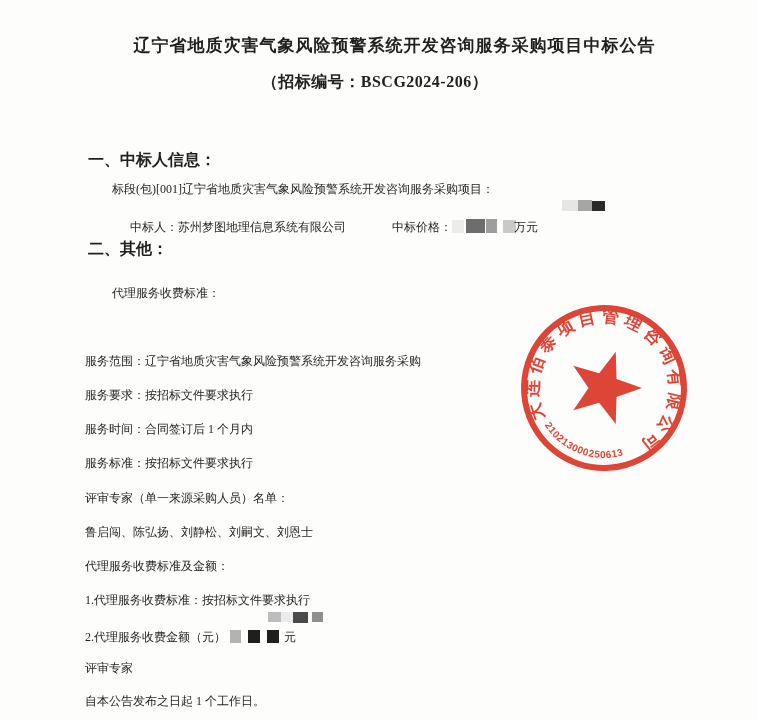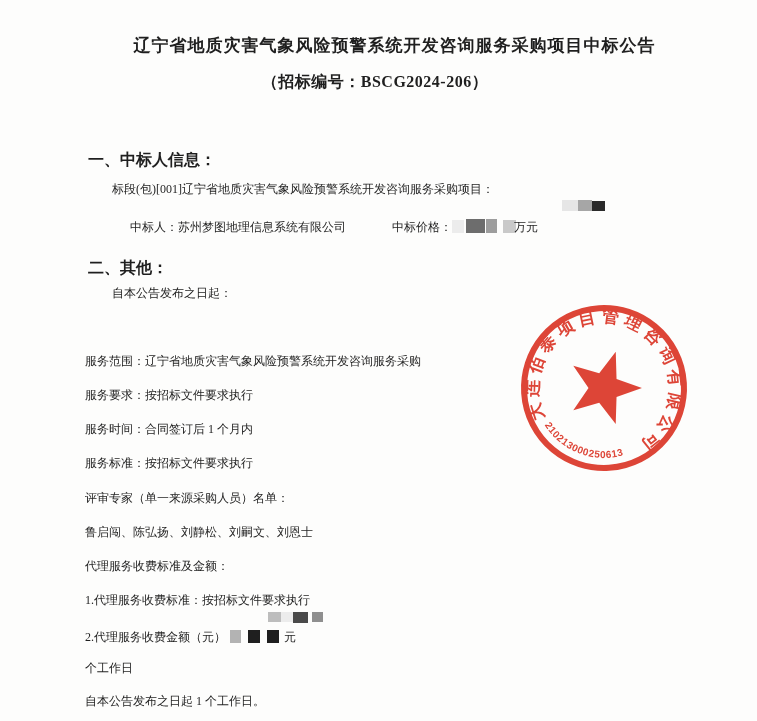--- a/index.html
+++ b/index.html
@@ -58,23 +58,23 @@
   <div class="mosaic-row" style="left:562px; top:200px">
     <span class="blk" style="width:16px;height:11px;background:#e6e6e6"></span>
     <span class="blk" style="width:14px;height:11px;background:#a6a6a6"></span>
     <span class="blk" style="width:13px;height:10px;background:#2a2a2a;margin-top:1px"></span>
   </div>
 
   <div class="line" style="left:130px; top:219px">
     <span>中标人：</span><span>苏州梦图地理信息系统有限公司</span><span class="gap-before-price"></span><span>中标价格：</span><span class="blk" style="width:12px;height:13px;background:#ececec"></span><span class="blk" style="width:19px;height:14px;background:#6d6d6d;margin-left:2px"></span><span class="blk" style="width:11px;height:14px;background:#9d9d9d;margin-left:1px"></span><span class="blk" style="width:13px;height:13px;background:#c9c9c9;margin-left:6px"></span><span style="margin-left:-2px">万元</span>
   </div>
 
-  <div class="line heading" style="left:88px; top:259px">二、其他：</div>
+  <div class="line heading" style="left:88px; top:240px">二、其他：</div>
 
-  <div class="line" style="left:112px; top:287px">自本公告发布之日起：</div>
+  <div class="line" style="left:112px; top:287px">代理服务收费标准：</div>
 
   <div class="line" style="left:85px; top:389px">
     <span>服务要求：</span><span>按招标文件要求执行</span>
   </div>
   <div class="line" style="left:85px; top:355px">
     <span>服务范围：</span><span>辽宁省地质灾害气象风险预警系统开发咨询服务采购</span>
   </div>
   <div class="line" style="left:85px; top:423px">
     <span>服务时间：</span><span>合同签订后 1 个月内</span>
   </div>
@@ -92,21 +92,21 @@
     <span class="blk" style="width:13px;height:10px;background:#bdbdbd"></span>
     <span class="blk" style="width:12px;height:10px;background:#ececec"></span>
     <span class="blk" style="width:15px;height:11px;background:#4a4a4a"></span>
     <span class="blk" style="width:11px;height:10px;background:#8f8f8f;margin-left:4px"></span>
   </div>
 
   <div class="line" style="left:85px; top:630px">
     <span>2.代理服务收费金额（元）</span><span class="blk" style="width:11px;height:13px;background:#b3b3b3;margin-left:4px"></span><span class="blk" style="width:12px;height:13px;background:#1f1f1f;margin-left:7px"></span><span class="blk" style="width:12px;height:13px;background:#1f1f1f;margin-left:7px"></span><span style="margin-left:5px">元</span>
   </div>
 
-  <div class="line" style="left:85px; top:662px">个工作日</div>
+  <div class="line" style="left:85px; top:662px">评审专家</div>
   <div class="line" style="left:85px; top:695px">自本公告发布之日起 1 个工作日。</div>
 
   <svg class="stamp" viewBox="0 0 180 180">
     <g transform="translate(90,90) rotate(18)">
       <circle class="ink-stroke" r="80" stroke-width="6"></circle>
       <polygon class="ink-fill" points="0,-38 9.11,-12.54 36.1,-11.7 14.74,4.79 22.3,30.7 0,15.5 -22.3,30.7 -14.74,4.79 -36.1,-11.7 -9.11,-12.54"></polygon>
       <defs>
         <path id="arcTop" d="M -46.7,46.7 A 66,66 0 1 1 46.7,46.7"></path>
         <path id="arcBottom" d="M -45,53.6 A 70,70 0 0 0 45,53.6"></path>
       </defs>

